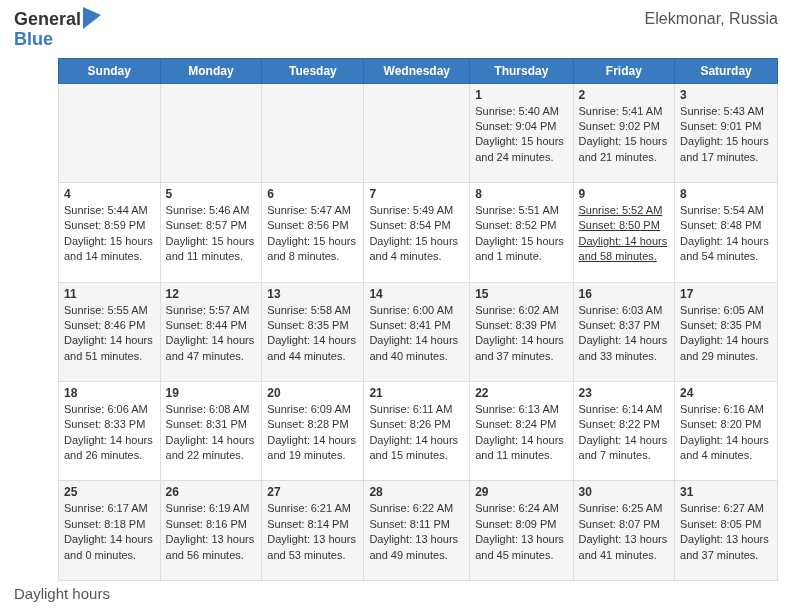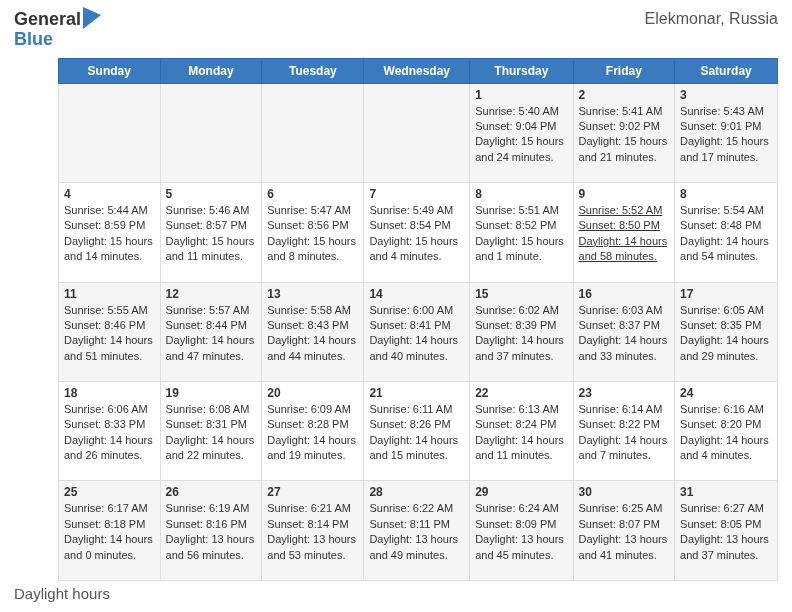--- a/index.html
+++ b/index.html
@@ -245,21 +245,21 @@
             <td>
               <span class="day-num">12</span>
               <div class="day-info" style="white-space: pre-line;">Sunrise: 5:57 AM
 Sunset: 8:44 PM
 Daylight: 14 hours
 and 47 minutes.</div>
             </td>
             <td>
               <span class="day-num">13</span>
               <div class="day-info" style="white-space: pre-line;">Sunrise: 5:58 AM
-Sunset: 8:43 PM
+Sunset: 8:35 PM
 Daylight: 14 hours
 and 44 minutes.</div>
             </td>
             <td>
               <span class="day-num">14</span>
               <div class="day-info" style="white-space: pre-line;">Sunrise: 6:00 AM
 Sunset: 8:41 PM
 Daylight: 14 hours
 and 40 minutes.</div>
             </td>

